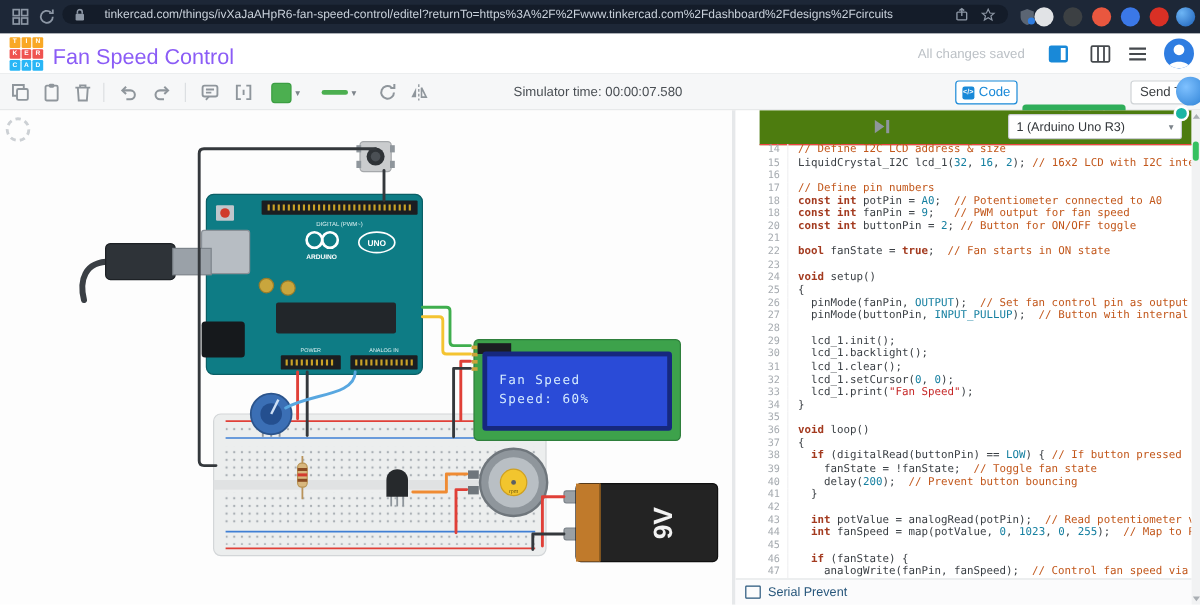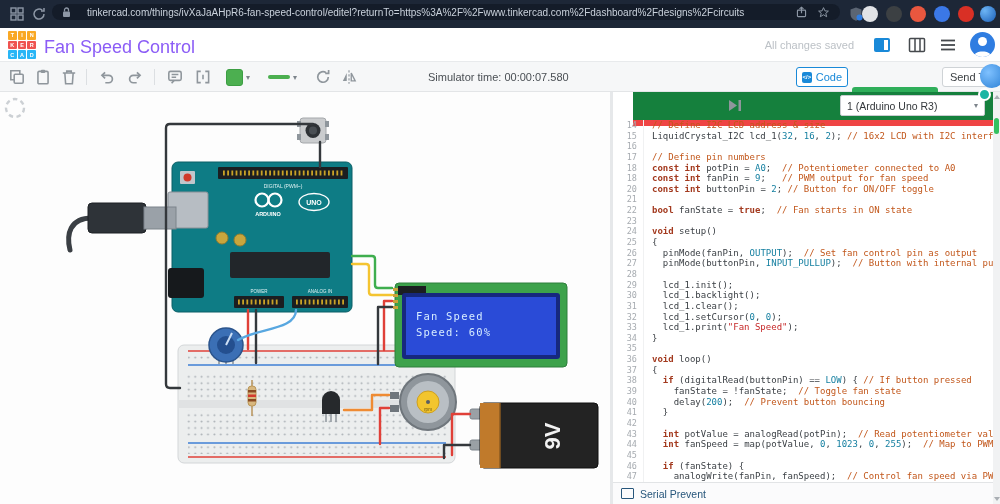--- a/index.html
+++ b/index.html
@@ -47,28 +47,28 @@
            background:radial-gradient(circle at 35% 35%, #7fc1ff, #2a7fd4);}
   .fc-teal{position:absolute;right:9px;top:88px;width:13px;height:13px;border-radius:50%;z-index:30;
            background:#1ab5a3;border:2px solid #fff;box-sizing:border-box;}
 
   
   .stage{position:absolute;top:92px;left:0;width:610px;height:412px;background:#fdfdfd;}
   .splitter{position:absolute;left:610px;top:92px;width:3px;bottom:0;background:#e6e8ea;}
 
   
   .code-panel{position:absolute;left:613px;top:92px;right:7px;bottom:0;background:#ffffff;}
-  .code-topbar{position:absolute;top:0;left:0;right:0;height:28px;background:#15803d;border-bottom:6px solid #ef4444;margin-left:20px;}
+  .code-topbar{position:absolute;top:0;left:0;right:0;height:28px;background:#4d7c0f;border-bottom:1px solid #ef4444;margin-left:20px;}
   .dbg{position:absolute;left:95px;top:7px;width:15px;height:13px;}
   .board-select{position:absolute;right:8px;top:3px;width:145px;height:21px;border:1px solid #c9ccd0;
                 border-radius:2px;background:#fff;display:flex;align-items:center;justify-content:space-between;
                 padding:0 6px;box-sizing:border-box;font-size:10.5px;color:#33373b;}
   .code-body{position:absolute;top:28px;bottom:22px;left:0;right:0;overflow:hidden;
              font-family:"DejaVu Sans Mono","Liberation Mono",monospace;}
-  .cl{display:flex;height:10.65px;line-height:10.65px;font-size:9px;white-space:pre;}
+  .cl{display:flex;height:10.65px;line-height:10.65px;font-size:9px;white-space:pre;padding-left:13px;}
   .gut{width:24px;flex:none;text-align:right;padding-right:6px;color:#a6abb0;font-size:8.5px;
        border-right:1px solid #f0f1f2;}
   .ct{padding-left:8px;color:#3a3f44;overflow:hidden;}
   .cmt{color:#c2571b;}
   .kw{color:#a33a1f;font-weight:bold;}
   .num{color:#147fa0;}
   .cst{color:#147fa0;}
   .str{color:#c62828;}
   .serial-bar{position:absolute;bottom:0;left:0;right:0;height:22px;background:#fbfbfc;
               border-top:1px solid #e2e4e6;display:flex;align-items:center;gap:6px;padding-left:8px;

